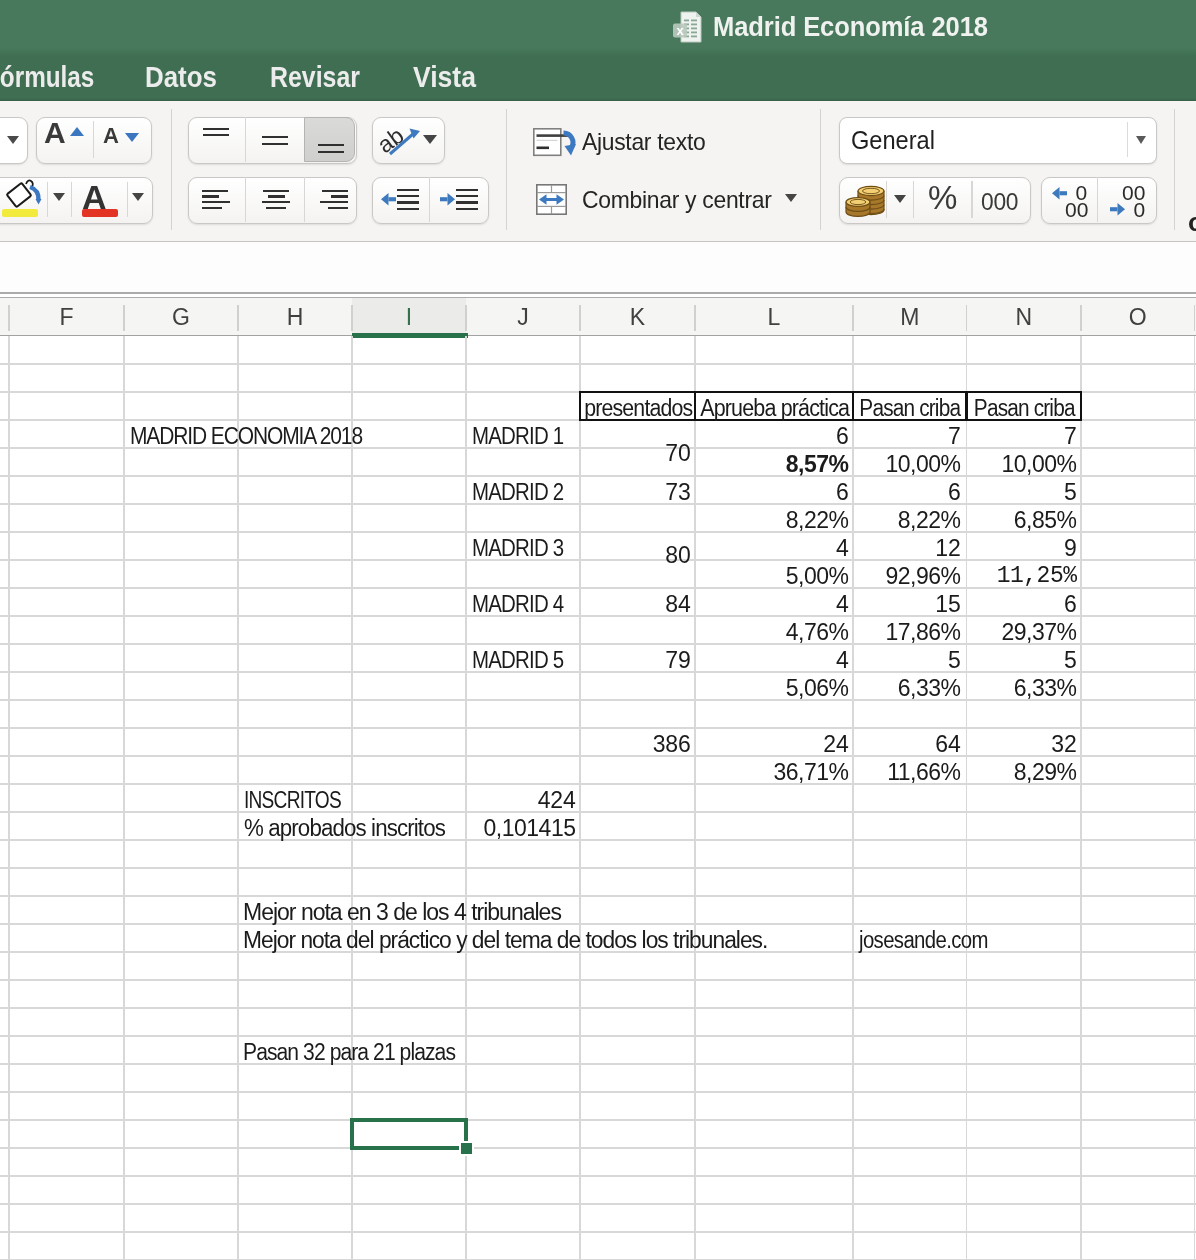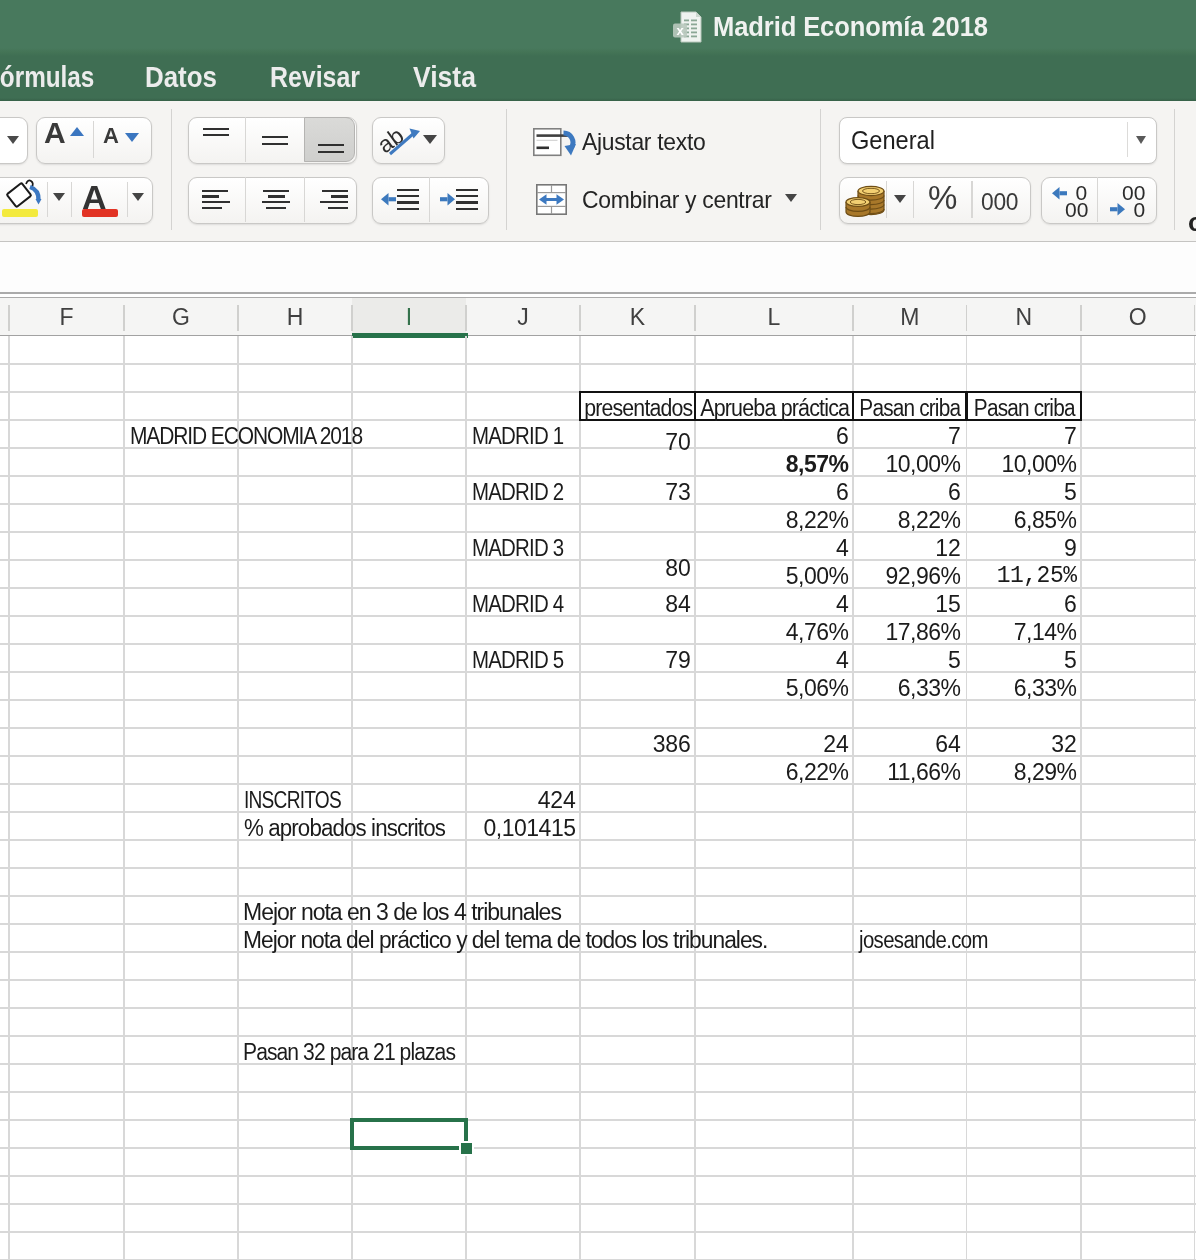--- a/index.html
+++ b/index.html
@@ -254,64 +254,64 @@
 <div class="abs" style="left:578.8px;top:390.8px;width:503.5px;height:30.5px;border:2.5px solid #111;box-sizing:border-box;"></div>
 <div class="abs" style="left:693.8px;top:392px;width:2.5px;height:27px;background:#111;"></div>
 <div class="abs" style="left:851.8px;top:392px;width:2.5px;height:27px;background:#111;"></div>
 <div class="abs" style="left:965.3px;top:392px;width:2.5px;height:27px;background:#111;"></div>
 <div class="cell" id="tx_pres" style="left:580px;top:393.5px;width:115px;text-align:center;letter-spacing:-0.9px;transform:scaleX(0.926);transform-origin:center center;">presentados</div>
 <div class="cell" id="tx_apr" style="left:695px;top:393.5px;width:158px;text-align:center;letter-spacing:-0.9px;transform:scaleX(0.934);transform-origin:center center;">Aprueba práctica</div>
 <div class="cell" id="tx_pc1" style="left:853px;top:393.5px;width:113.5px;text-align:center;letter-spacing:-0.9px;transform:scaleX(0.904);transform-origin:center center;">Pasan criba</div>
 <div class="cell" id="tx_pc2" style="left:966.5px;top:393.5px;width:114.5px;text-align:center;letter-spacing:-0.9px;transform:scaleX(0.904);transform-origin:center center;">Pasan criba</div>
 <div class="cell" id="tx_mad" style="left:130px;top:421.5px;letter-spacing:-1.2px;transform:scaleX(0.911);transform-origin:left center;">MADRID ECONOMIA 2018</div>
 <div class="cell" id="tx_m1" style="left:472px;top:421.5px;letter-spacing:-0.9px;transform:scaleX(0.889);transform-origin:left center;">MADRID 1</div>
-<div class="cell" style="right:505.5px;top:428px;">70</div>
+<div class="cell" style="right:505.5px;top:439px;">70</div>
 <div class="cell" style="right:347.5px;top:421.5px;">6</div>
 <div class="cell" style="right:235.5px;top:421.5px;">7</div>
 <div class="cell" style="right:119.5px;top:421.5px;">7</div>
 <div class="cell" style="right:347.5px;top:449.5px;letter-spacing:-0.5px;font-weight:bold;">8,57%</div>
 <div class="cell" style="right:235.5px;top:449.5px;letter-spacing:-0.5px;">10,00%</div>
 <div class="cell" style="right:119.5px;top:449.5px;letter-spacing:-0.5px;">10,00%</div>
 <div class="cell" style="left:472px;top:477.5px;letter-spacing:-0.9px;transform:scaleX(0.889);transform-origin:left center;">MADRID 2</div>
 <div class="cell" style="right:505.5px;top:477.5px;">73</div>
 <div class="cell" style="right:347.5px;top:477.5px;">6</div>
 <div class="cell" style="right:235.5px;top:477.5px;">6</div>
 <div class="cell" style="right:119.5px;top:477.5px;">5</div>
 <div class="cell" style="right:347.5px;top:505.5px;letter-spacing:-0.5px;">8,22%</div>
 <div class="cell" style="right:235.5px;top:505.5px;letter-spacing:-0.5px;">8,22%</div>
 <div class="cell" style="right:119.5px;top:505.5px;letter-spacing:-0.5px;">6,85%</div>
 <div class="cell" style="left:472px;top:533.5px;letter-spacing:-0.9px;transform:scaleX(0.889);transform-origin:left center;">MADRID 3</div>
-<div class="cell" style="right:505.5px;top:554px;">80</div>
+<div class="cell" style="right:505.5px;top:541px;">80</div>
 <div class="cell" style="right:347.5px;top:533.5px;">4</div>
 <div class="cell" style="right:235.5px;top:533.5px;">12</div>
 <div class="cell" style="right:119.5px;top:533.5px;">9</div>
 <div class="cell" style="right:347.5px;top:561.5px;letter-spacing:-0.5px;">5,00%</div>
 <div class="cell" style="right:235.5px;top:561.5px;letter-spacing:-0.5px;">92,96%</div>
 <div class="cell" style="right:119.5px;top:561.5px;letter-spacing:-0.5px;font-family:Liberation Mono, monospace;">11,25%</div>
 <div class="cell" style="left:472px;top:589.5px;letter-spacing:-0.9px;transform:scaleX(0.889);transform-origin:left center;">MADRID 4</div>
 <div class="cell" style="right:505.5px;top:589.5px;">84</div>
 <div class="cell" style="right:347.5px;top:589.5px;">4</div>
 <div class="cell" style="right:235.5px;top:589.5px;">15</div>
 <div class="cell" style="right:119.5px;top:589.5px;">6</div>
 <div class="cell" style="right:347.5px;top:617.5px;letter-spacing:-0.5px;">4,76%</div>
 <div class="cell" style="right:235.5px;top:617.5px;letter-spacing:-0.5px;text-align:right;">17,86%</div>
-<div class="cell" style="right:119.5px;top:617.5px;letter-spacing:-0.5px;">7,14%</div>
+<div class="cell" style="right:119.5px;top:617.5px;letter-spacing:-0.5px;">29,37%</div>
 <div class="cell" style="left:472px;top:645.5px;letter-spacing:-0.9px;transform:scaleX(0.889);transform-origin:left center;">MADRID 5</div>
 <div class="cell" style="right:505.5px;top:645.5px;">79</div>
 <div class="cell" style="right:347.5px;top:645.5px;">4</div>
 <div class="cell" style="right:235.5px;top:645.5px;">5</div>
 <div class="cell" style="right:119.5px;top:645.5px;">5</div>
 <div class="cell" style="right:347.5px;top:673.5px;letter-spacing:-0.5px;">5,06%</div>
 <div class="cell" style="right:235.5px;top:673.5px;letter-spacing:-0.5px;">6,33%</div>
 <div class="cell" style="right:119.5px;top:673.5px;letter-spacing:-0.5px;">6,33%</div>
 <div class="cell" style="right:505.5px;top:729.5px;">386</div>
 <div class="cell" style="right:347.5px;top:729.5px;">24</div>
 <div class="cell" style="right:235.5px;top:729.5px;">64</div>
 <div class="cell" style="right:119.5px;top:729.5px;">32</div>
-<div class="cell" style="right:347.5px;top:757.5px;letter-spacing:-0.5px;">6,22%</div>
+<div class="cell" style="right:347.5px;top:757.5px;letter-spacing:-0.5px;">36,71%</div>
 <div class="cell" style="right:235.5px;top:757.5px;letter-spacing:-0.5px;margin-left:10px;">11,66%</div>
 <div class="cell" style="right:119.5px;top:757.5px;letter-spacing:-0.5px;">8,29%</div>
 <div class="cell" id="tx_ins" style="left:244px;top:785.5px;letter-spacing:-0.9px;transform:scaleX(0.831);transform-origin:left center;">INSCRITOS</div>
 <div class="cell" style="right:620.5px;top:785.5px;">424</div>
 <div class="cell" id="tx_apro" style="left:244px;top:813.5px;letter-spacing:-0.9px;transform:scaleX(0.969);transform-origin:left center;">% aprobados inscritos</div>
 <div class="cell" style="right:620.5px;top:813.5px;letter-spacing:-0.5px;">0,101415</div>
 <div class="cell" id="tx_mej1" style="left:243px;top:897.5px;letter-spacing:-1.0px;">Mejor nota en 3 de los 4 tribunales</div>
 <div class="cell" id="tx_mej2" style="left:243px;top:925.5px;letter-spacing:-1.0px;transform:scaleX(0.991);transform-origin:left center;">Mejor nota del práctico y del tema de todos los tribunales.</div>
 <div class="cell" id="tx_jose" style="left:859px;top:925.5px;letter-spacing:-0.7px;transform:scaleX(0.885);transform-origin:left center;">josesande.com</div>
 <div class="cell" id="tx_pas" style="left:243px;top:1037.5px;letter-spacing:-1.0px;transform:scaleX(0.916);transform-origin:left center;">Pasan 32 para 21 plazas</div>

